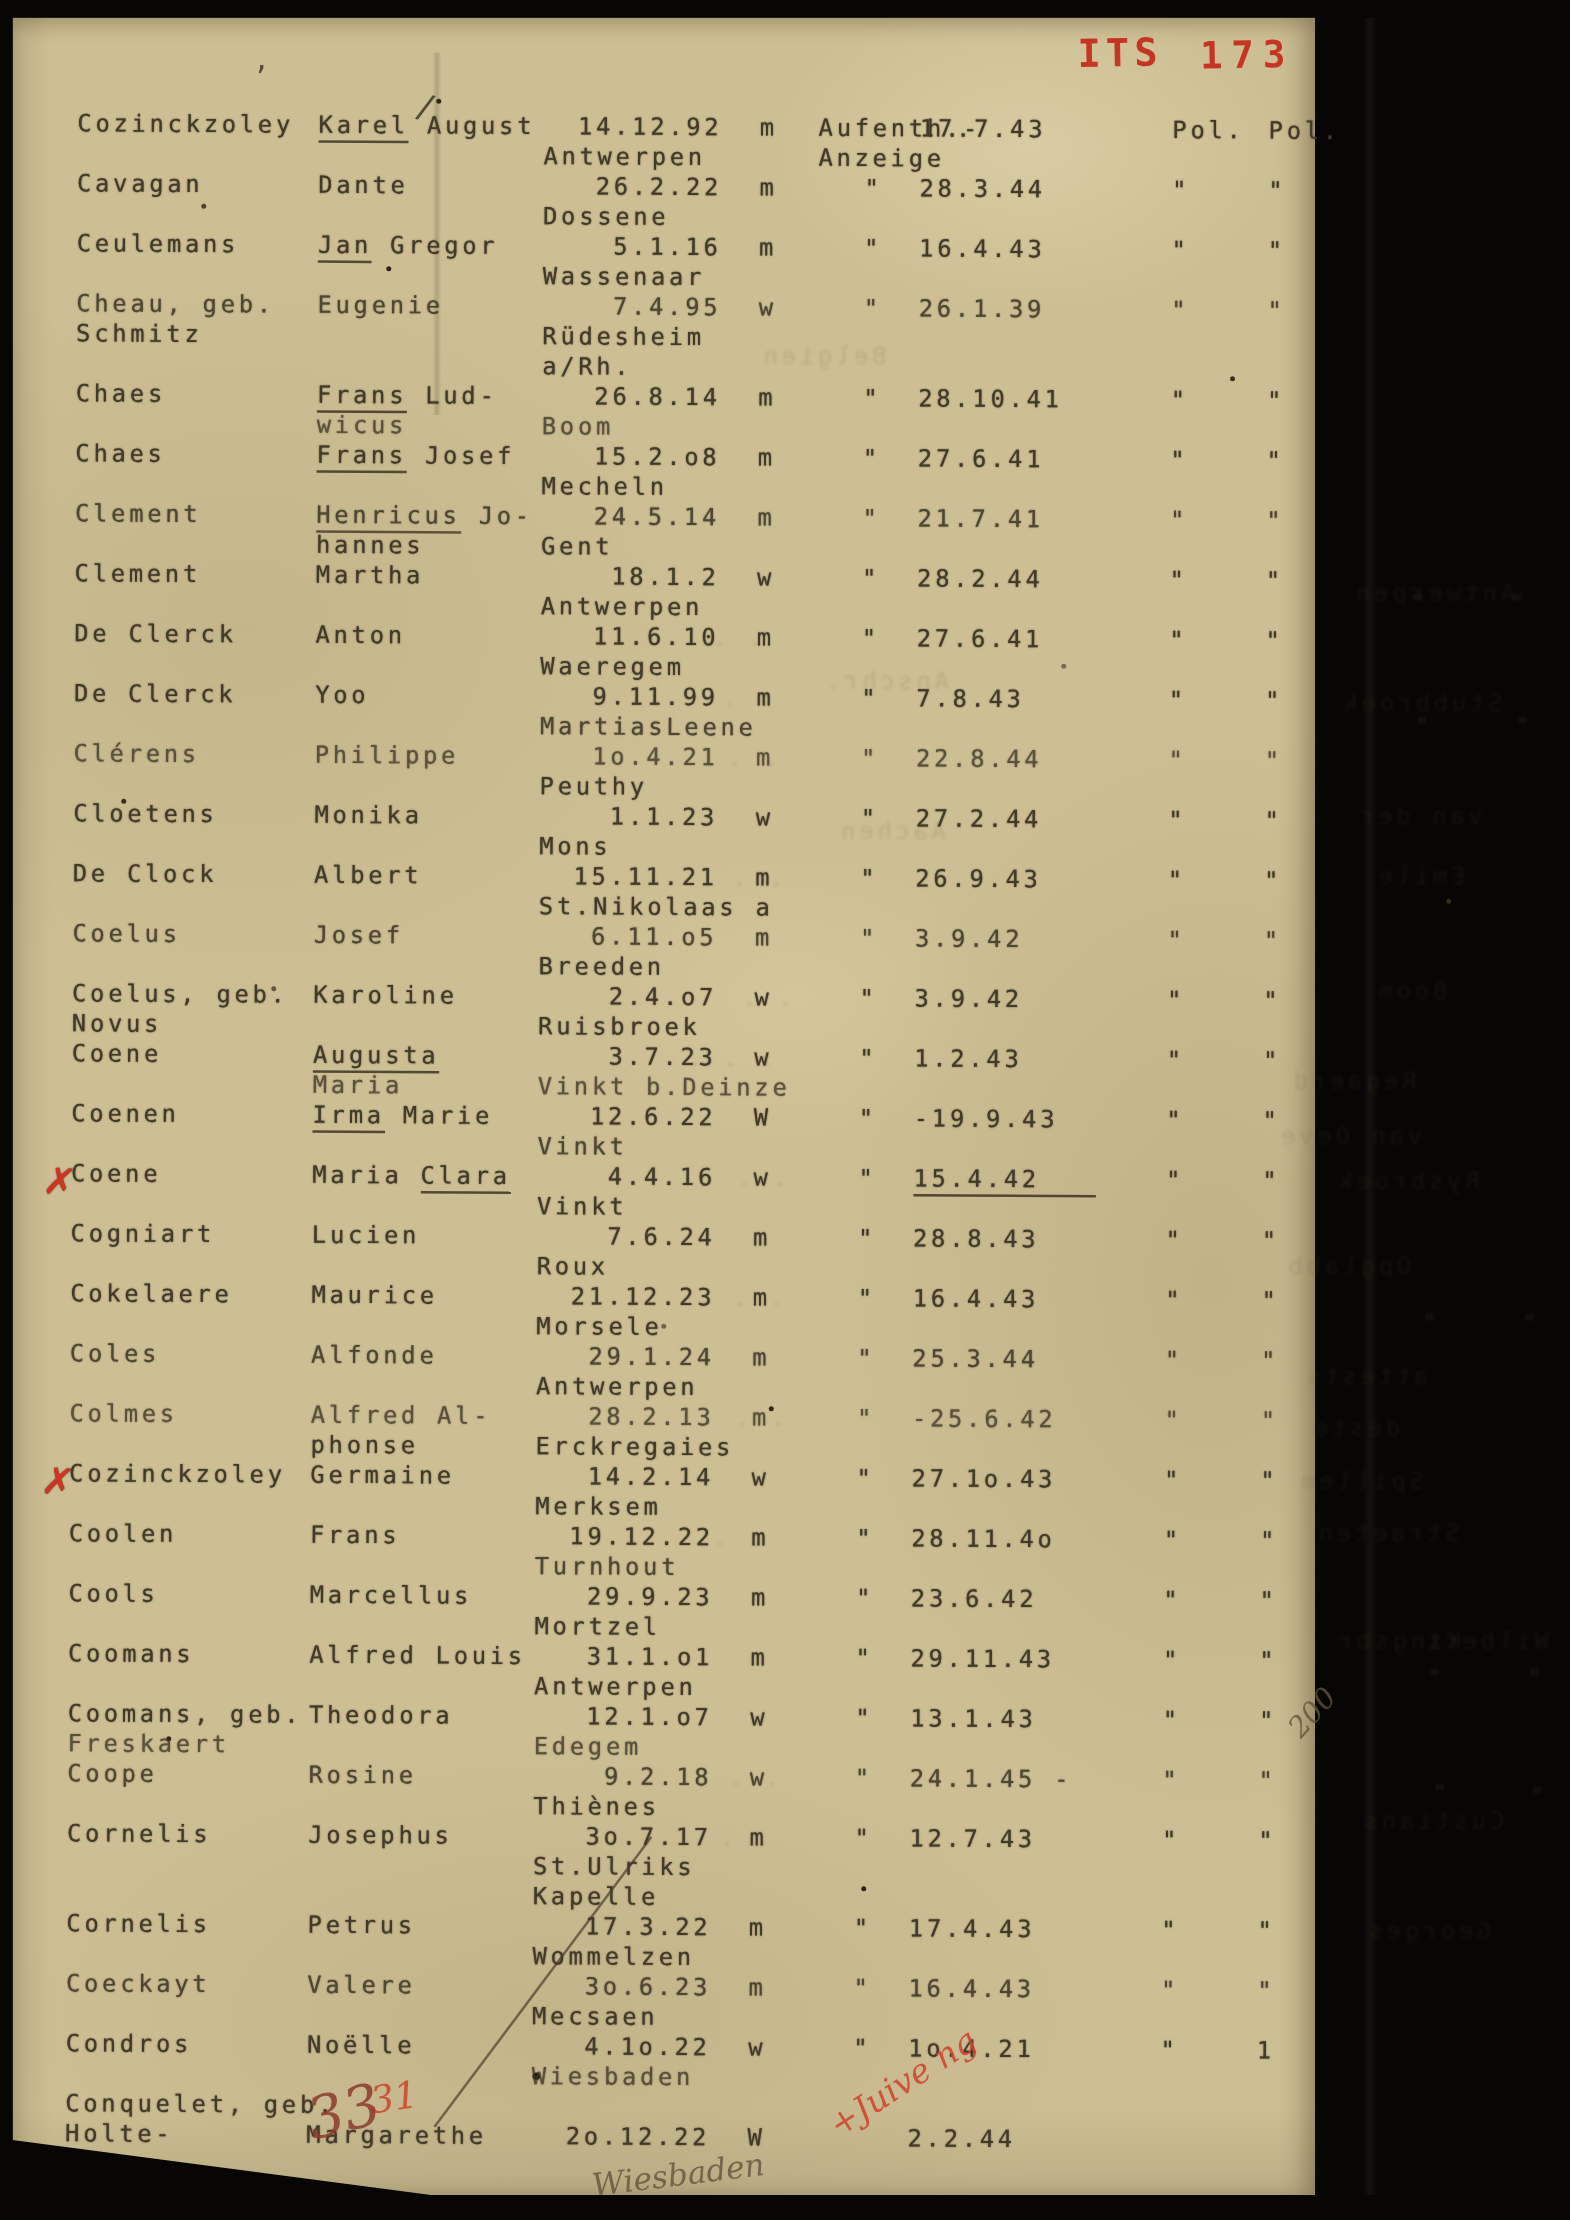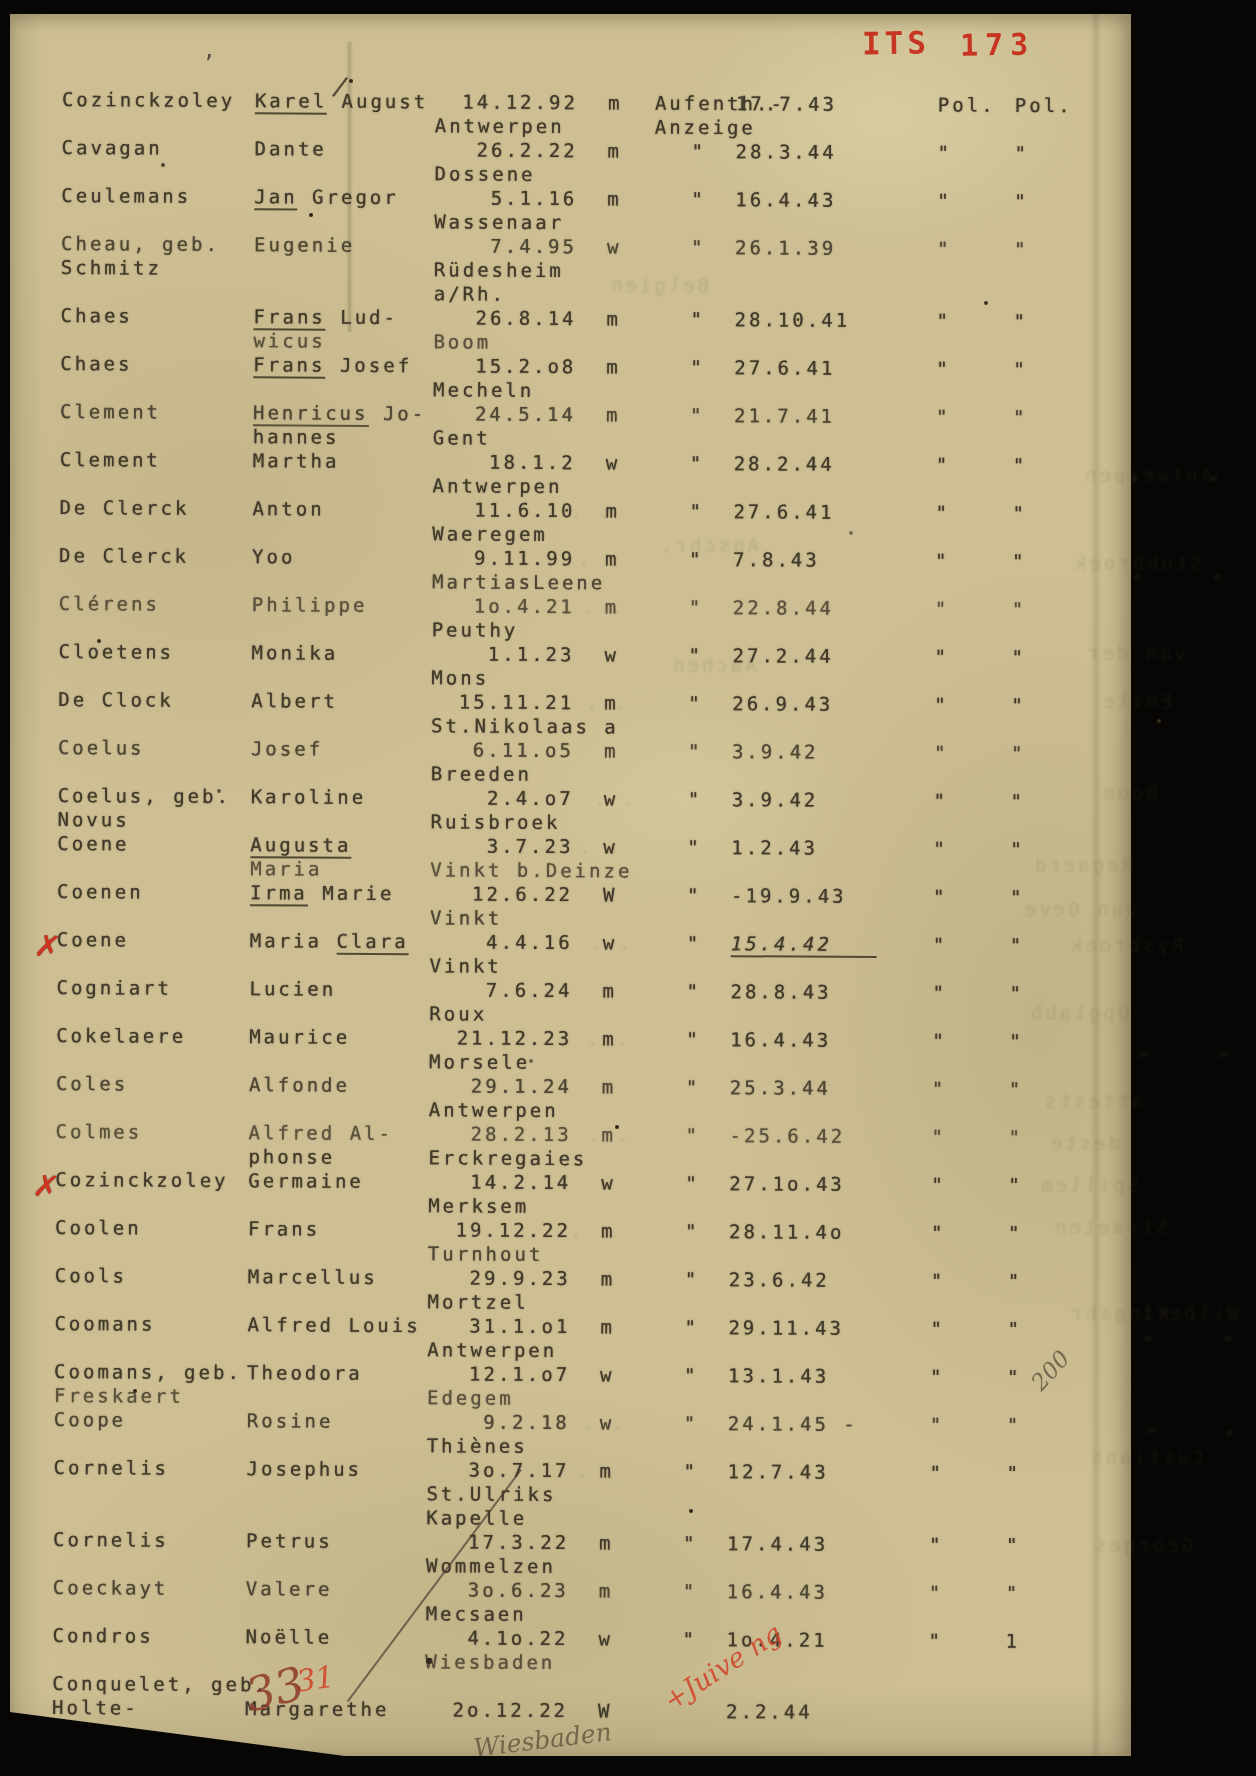--- a/index.html
+++ b/index.html
@@ -1,18 +1,18 @@
 <!DOCTYPE html>
 <html><head>
 <meta charset="utf-8">
 <style>
   * { margin:0; padding:0; box-sizing:border-box; }
   html,body { width:1256px; height:1776px; background:#070605; overflow:hidden;
               font-family:"DejaVu Sans Mono", monospace; }
-  .page { position:absolute; left:10px; top:14px; width:1121px; height:1742px;
+  .page { position:absolute; left:10px; top:14px; width:1042px; height:1742px;
     background-color:#cdbf93;
     background-image:
       radial-gradient(ellipse 340px 220px at 78% 6%, rgba(255,250,215,.22), transparent 60%),
       radial-gradient(ellipse 520px 430px at 18% 28%, rgba(118,100,62,.10), transparent 70%),
       radial-gradient(ellipse 430px 640px at 92% 58%, rgba(110,95,58,.13), transparent 72%),
       radial-gradient(ellipse 640px 330px at 42% 92%, rgba(112,98,62,.11), transparent 70%),
       radial-gradient(ellipse 260px 180px at 60% 45%, rgba(255,248,214,.12), transparent 65%),
       linear-gradient(90deg, rgba(80,68,42,.14) 0, rgba(80,68,42,0) 3%),
       linear-gradient(270deg, rgba(80,68,42,.12) 0, rgba(80,68,42,0) 3%),
       linear-gradient(0deg, rgba(90,78,48,.14) 0, rgba(90,78,48,0) 4%);
@@ -36,21 +36,21 @@
   .line > span { position:absolute; top:0; text-shadow:0 0 1.3px rgba(56,48,32,.85); }
   .line .c2 span { position:static; display:inline; }
   .line:nth-child(7n) { opacity:.9; } .line:nth-child(11n) { opacity:.82; }
   .c1 { left:52px; } .c2 { left:245px; }
   .cd { left:400px; width:168px; text-align:right; }
   .cp { left:425px; } .cs { left:598px; }
   .ca { left:645px; } .cad { left:682px; }
   .ct { left:726px; width:146px; }
   .cp1 { left:928px; } .cp2 { left:1005px; }
   .u  { border-bottom:2px solid rgba(60,52,36,.85); padding-bottom:1px;text-align:center; }
-  .u2 { border-bottom:2px solid rgba(60,52,36,.85); padding-bottom:1px;font-style:italic; }
+  .u2 { border-bottom:2px solid rgba(60,52,36,.85); padding-bottom:1px; }
   .redx { left:30px; top:-5px; color:#cd2a1a; font-family:"DejaVu Sans",sans-serif;
     font-size:31px; letter-spacing:0; text-shadow:none; opacity:.92; transform:rotate(8deg); }
   .stamp { position:absolute; left:852px; top:10px; color:#c62a18;
     font-weight:bold; font-size:31px; letter-spacing:4px; transform:rotate(-1deg); opacity:.92; }
   .stamp .num { display:inline-block; margin-left:30px; font-size:30px; letter-spacing:7px;
     transform:translateY(3px); }
   .bleed { position:absolute; color:#5c5138; filter:blur(1.1px); white-space:pre;
     letter-spacing:3px; }
   .flip { transform:scaleX(-1); }
   .ann { position:absolute; white-space:pre; transform-origin:0 0; }

